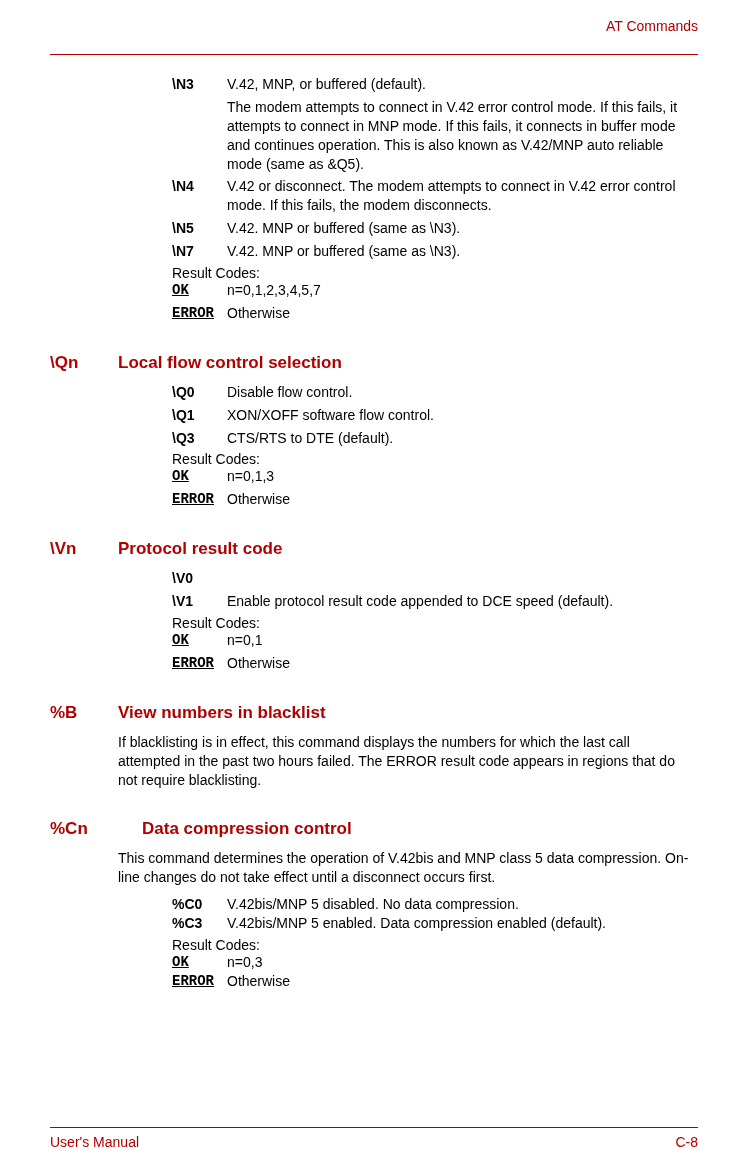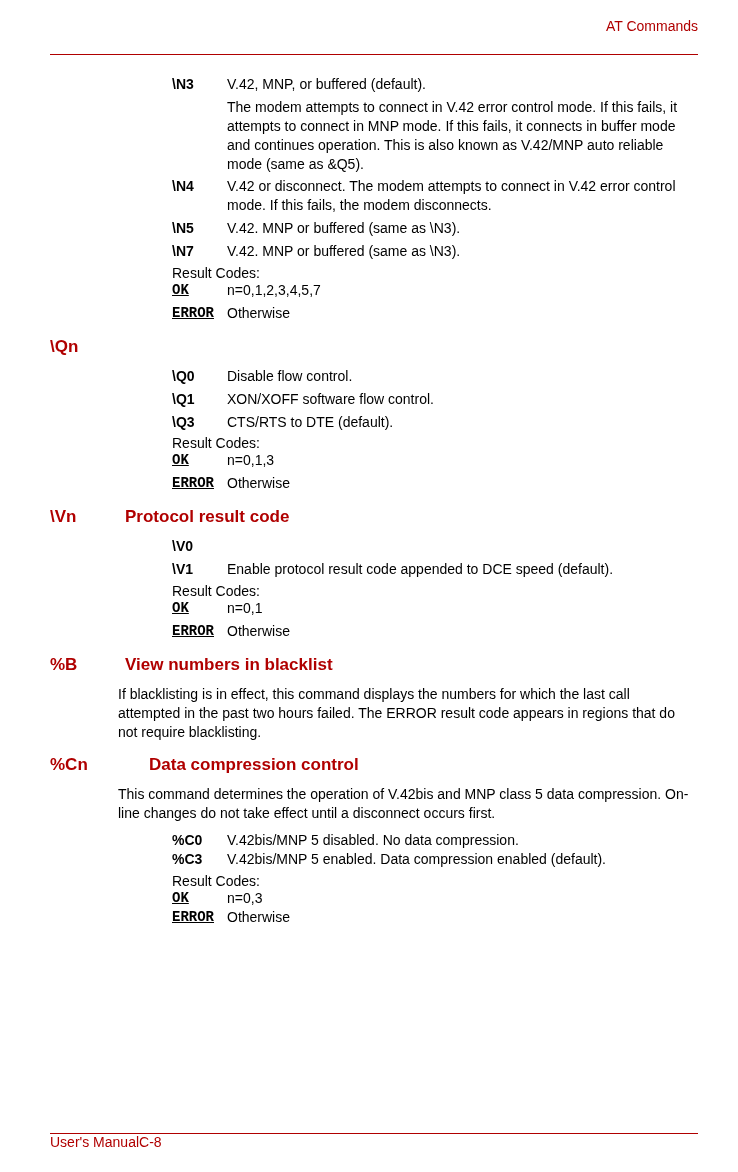--- a/index.html
+++ b/index.html
@@ -18,41 +18,41 @@
     color: #b00000;
     font-size: 14px;
     padding-bottom: 20px;
     border-bottom: 1px solid #b00000;
     margin-bottom: 20px;
   }
   .section-title {
     color: #b00000;
     font-weight: bold;
     font-size: 17px;
-    margin-top: 14px;
+    margin-top: 30px;
     margin-bottom: 10px;
     display: flex;
-    gap: 7px;
   }
   .section-cmd { width: 68px; flex-shrink: 0; }
   .section-cmd-wide { width: 92px; flex-shrink: 0; }
   .def-block { margin-left: 122px; margin-right: 0; }
   .def-row { display: flex; margin-bottom: 4px; line-height: 1.35; }
   .def-code { width: 55px; flex-shrink: 0; font-weight: bold; font-family: Arial, sans-serif; }
   .def-code-mono { font-family: "Courier New", monospace; font-weight: bold; width: 55px; flex-shrink: 0; text-decoration: underline; }
   .def-text { flex: 1; }
   .body-para { margin-left: 68px; margin-right: 4px; line-height: 1.35; margin-top: 6px; margin-bottom: 8px; }
   .footer {
     position: absolute;
     bottom: 22px;
     left: 50px;
     right: 40px;
     border-top: 1px solid #b00000;
+    padding-top: 6px;
     display: flex;
-    justify-content: flex-start;
+    justify-content: space-between;
     color: #b00000;
     font-size: 14px;
   }
   b.inline { font-weight: normal; }
 </style>
 </head>
 <body>
 
 <div class="header">
   <span>AT Commands</span>
@@ -85,20 +85,21 @@
     <div class="def-text">n=0,1,2,3,4,5,7</div>
   </div>
   <div class="def-row">
     <div class="def-code-mono">ERROR</div>
     <div class="def-text">Otherwise</div>
   </div>
 </div>
 
 <div class="section-title">
   <span class="section-cmd">\Qn</span>
+  <span>Local flow control selection</span>
 </div>
 <div class="def-block">
   <div class="def-row">
     <div class="def-code">\Q0</div>
     <div class="def-text">Disable flow control.</div>
   </div>
   <div class="def-row">
     <div class="def-code">\Q1</div>
     <div class="def-text">XON/XOFF software flow control.</div>
   </div>

